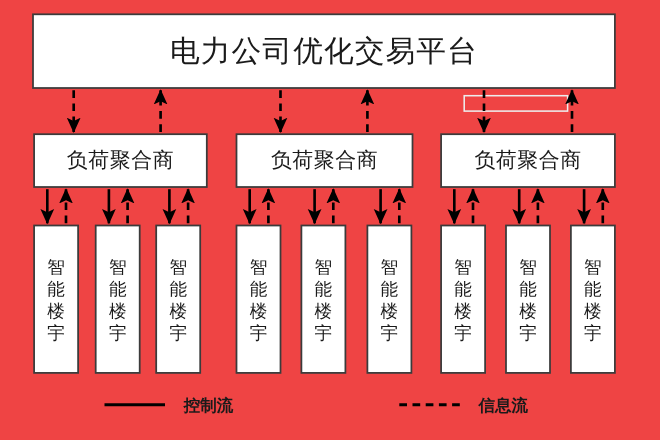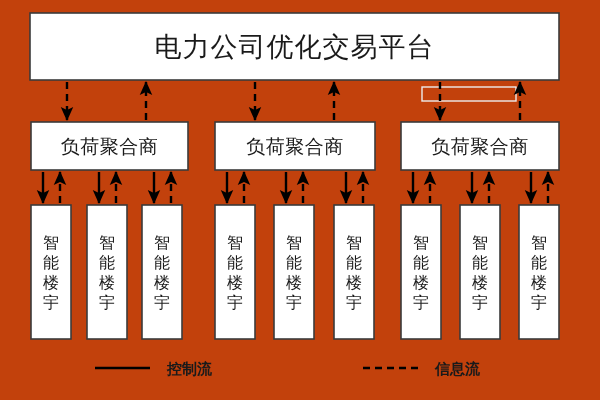--- a/index.html
+++ b/index.html
@@ -4,21 +4,21 @@
 <style>
   html, body {
     margin: 0;
     padding: 0;
     background: #ffffff;
   }
   #page {
     position: relative;
     width: 600px;
     height: 400px;
-    background: #c2410c;
+    background: #ef4444;
     overflow: hidden;
     font-family: "DejaVu Sans", "Liberation Sans", sans-serif;
   }
   svg.diagram {
     position: absolute;
     left: 0;
     top: 0;
     width: 600px;
     height: 400px;
     display: block;

